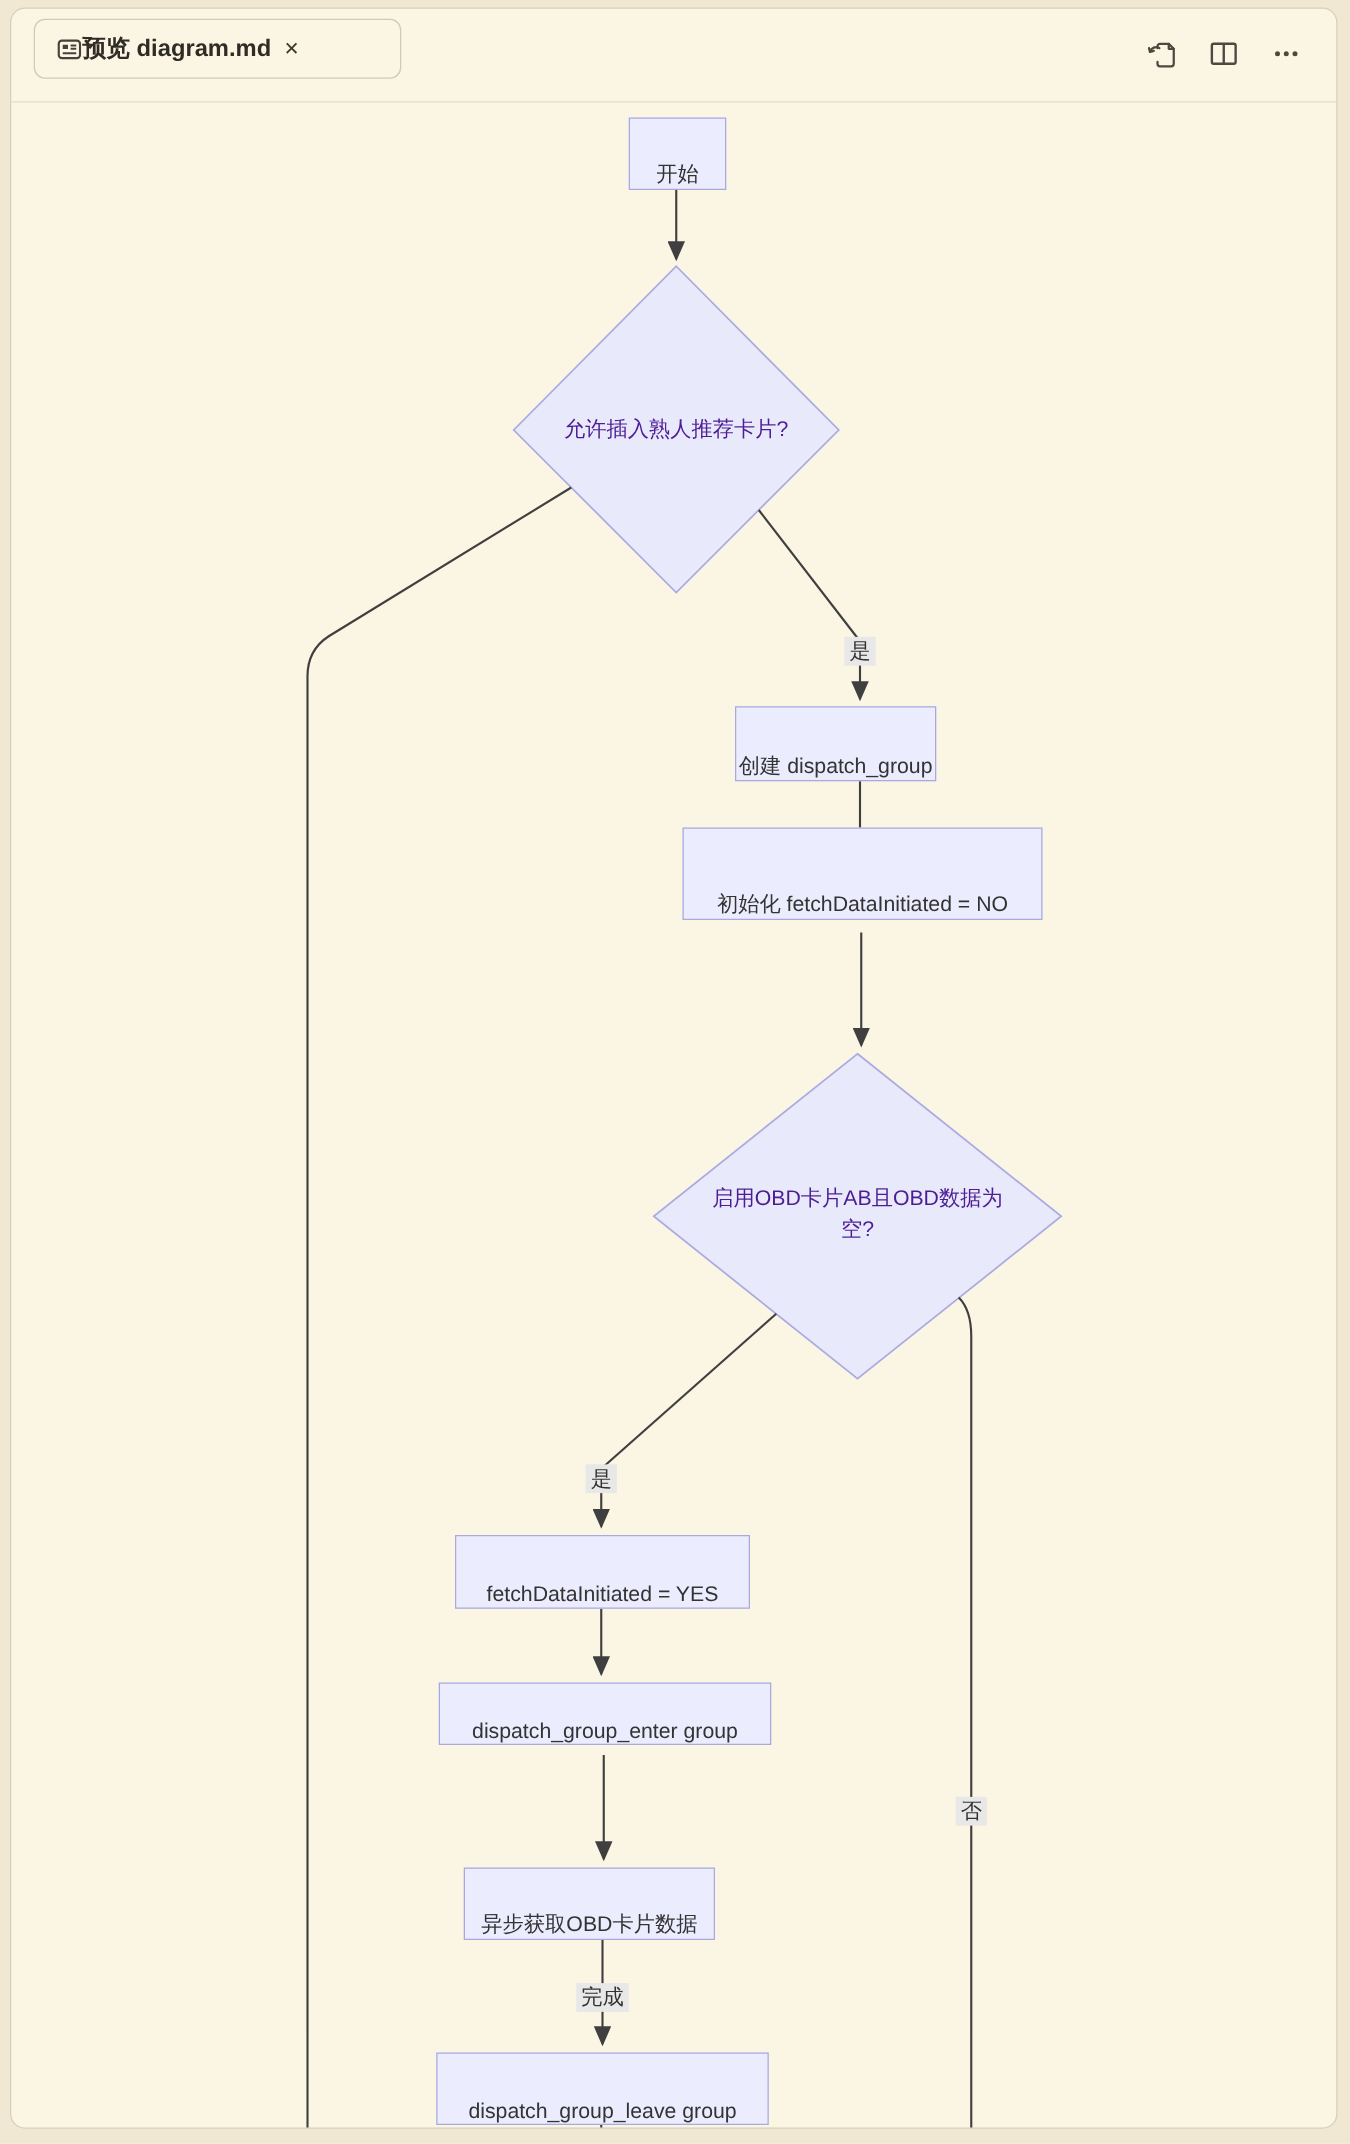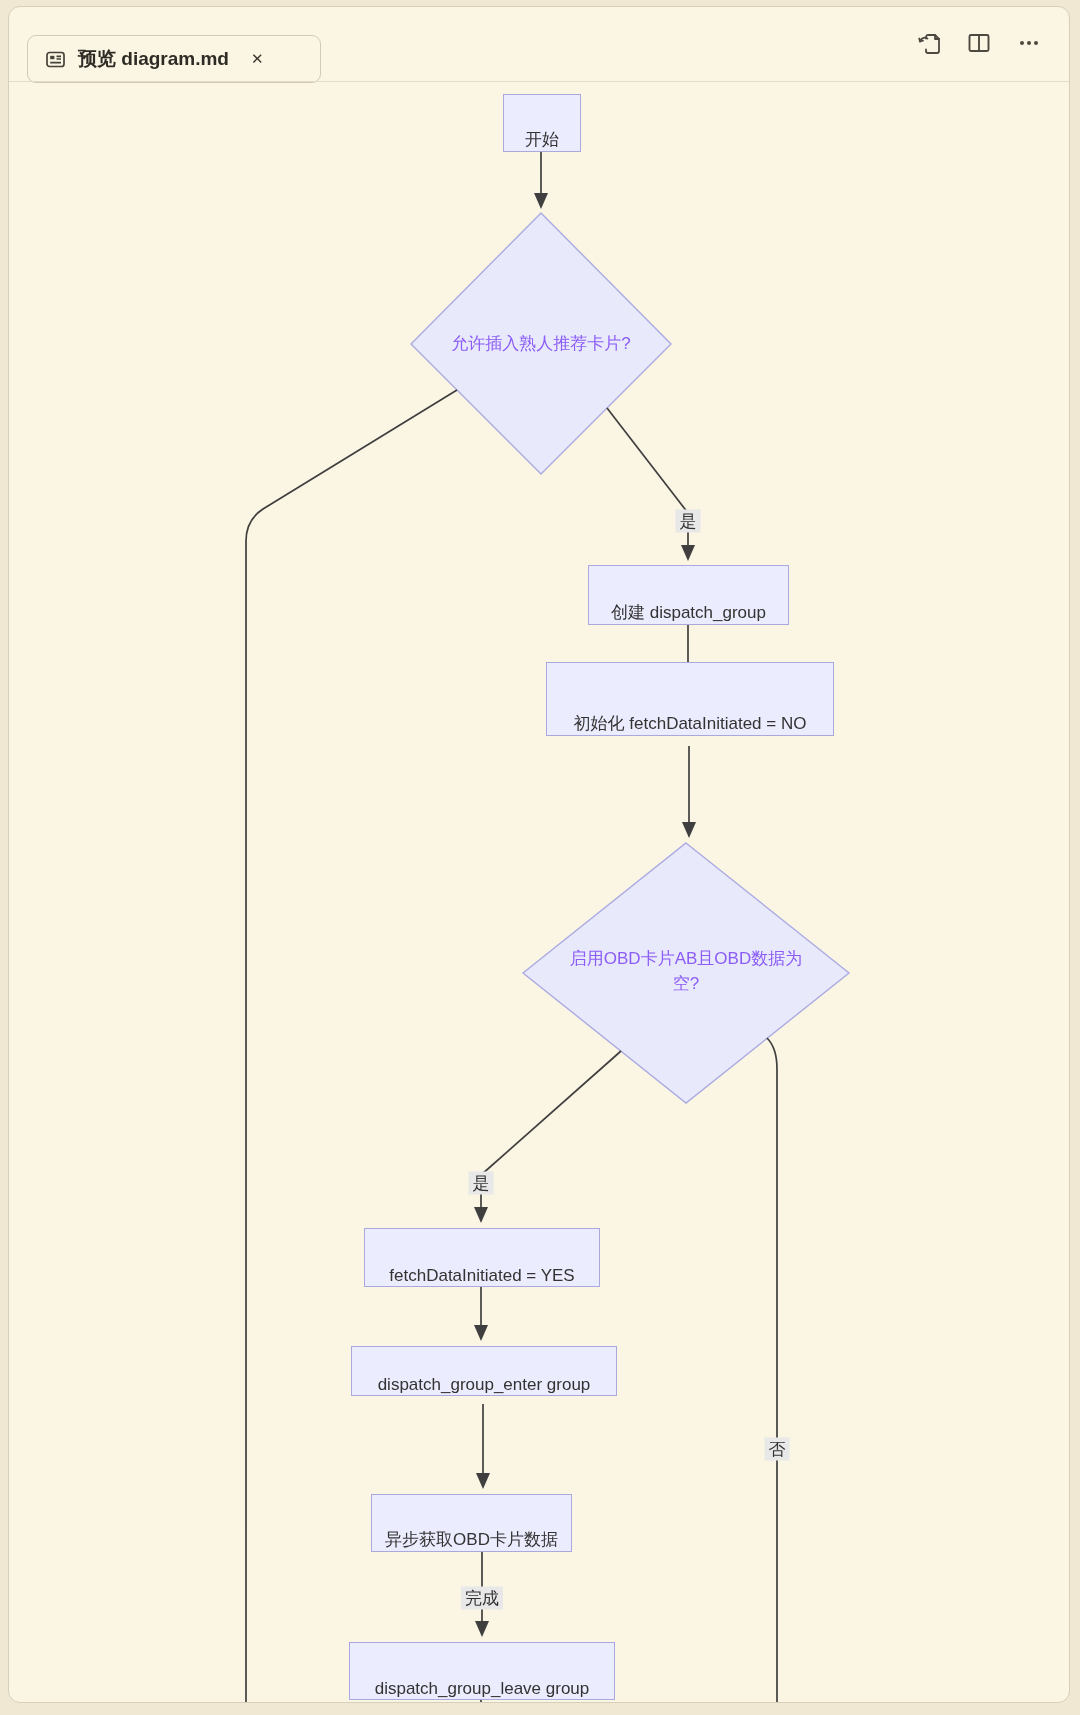--- a/index.html
+++ b/index.html
@@ -10,36 +10,36 @@
     overflow:hidden; position:relative;
   }
   .window {
     position:absolute; left:8px; top:6px; width:1062px; height:1697px;
     background:#fbf5e4; border:1px solid #d7cfb9; border-radius:12px;
     overflow:hidden; box-sizing:border-box;
   }
   .tab {
     position:absolute; left:18px; top:8px; height:48px; width:294px;
     border:1px solid #d2cab4; border-radius:9px; background:#fbf5e4;
-    display:flex; align-items:center; gap:12px; padding:0 14px 0 17px;
-    box-sizing:border-box; cursor:pointer;margin-top:20px;
+    display:flex; align-items:center; padding:0 14px 0 17px;
+    box-sizing:border-box; cursor:pointer;
   }
   .tab-title { font-size:19px; color:#2e2c25; font-weight:600; white-space:nowrap; }
   .close-btn { font-size:15px; font-weight:700; color:#3a382f; margin-left:10px; }
   .actions { position:absolute; top:20px; right:24px; display:flex; align-items:center; gap:18px; }
   .action { width:32px; height:32px; display:flex; align-items:center; justify-content:center; color:#4c4940; }
   .divider { position:absolute; left:0; right:0; top:74px; height:1px; background:#e3dbc5; }
   .diagram { position:absolute; inset:0; }
   svg.edges { position:absolute; left:0; top:0; }
   .node {
     position:absolute; background:#ECECFF; border:1.4px solid #A9A9E0;
     box-sizing:border-box; display:flex; align-items:flex-end; justify-content:center;
     font-size:17px; color:#333;
   }
-  .dlabel { position:absolute; text-align:center; font-size:17px; color:#8b5cf6; line-height:25px; }
+  .dlabel { position:absolute; text-align:center; font-size:17px; color:#4c1d95; line-height:25px; }
   .elabel {
     position:absolute; transform:translate(-50%,-50%);
     background:#E8E8E8; color:#333; font-size:17px; padding:1px 4px; line-height:21px;
   }
 </style>
 </head>
 <body>
 
 <div class="window">
 
@@ -109,21 +109,21 @@
         <path d="M472 1692 L472 1697"></path>
         <path d="M448 383 L254 502 Q237 513 237 534 L237 1697"></path>
         <path d="M758 1031 Q768 1041 768 1062 L768 1697"></path>
       </g>
     </svg>
 
     <div class="node" style="left:494px; top:87px; width:78px; height:58px">
       <span>开始</span>
     </div>
 
-    <div class="node" style="left:579px; top:558px; width:201px; height:60px">
+    <div class="node" style="left:579px; top:558px; width:161px; height:60px">
       <span>创建 dispatch_group</span>
     </div>
 
     <div class="node" style="left:537px; top:655px; width:288px; height:74px">
       <span>初始化 fetchDataInitiated = NO</span>
     </div>
 
     <div class="node" style="left:355px; top:1221px; width:236px; height:59px">
       <span>fetchDataInitiated = YES</span>
     </div>

